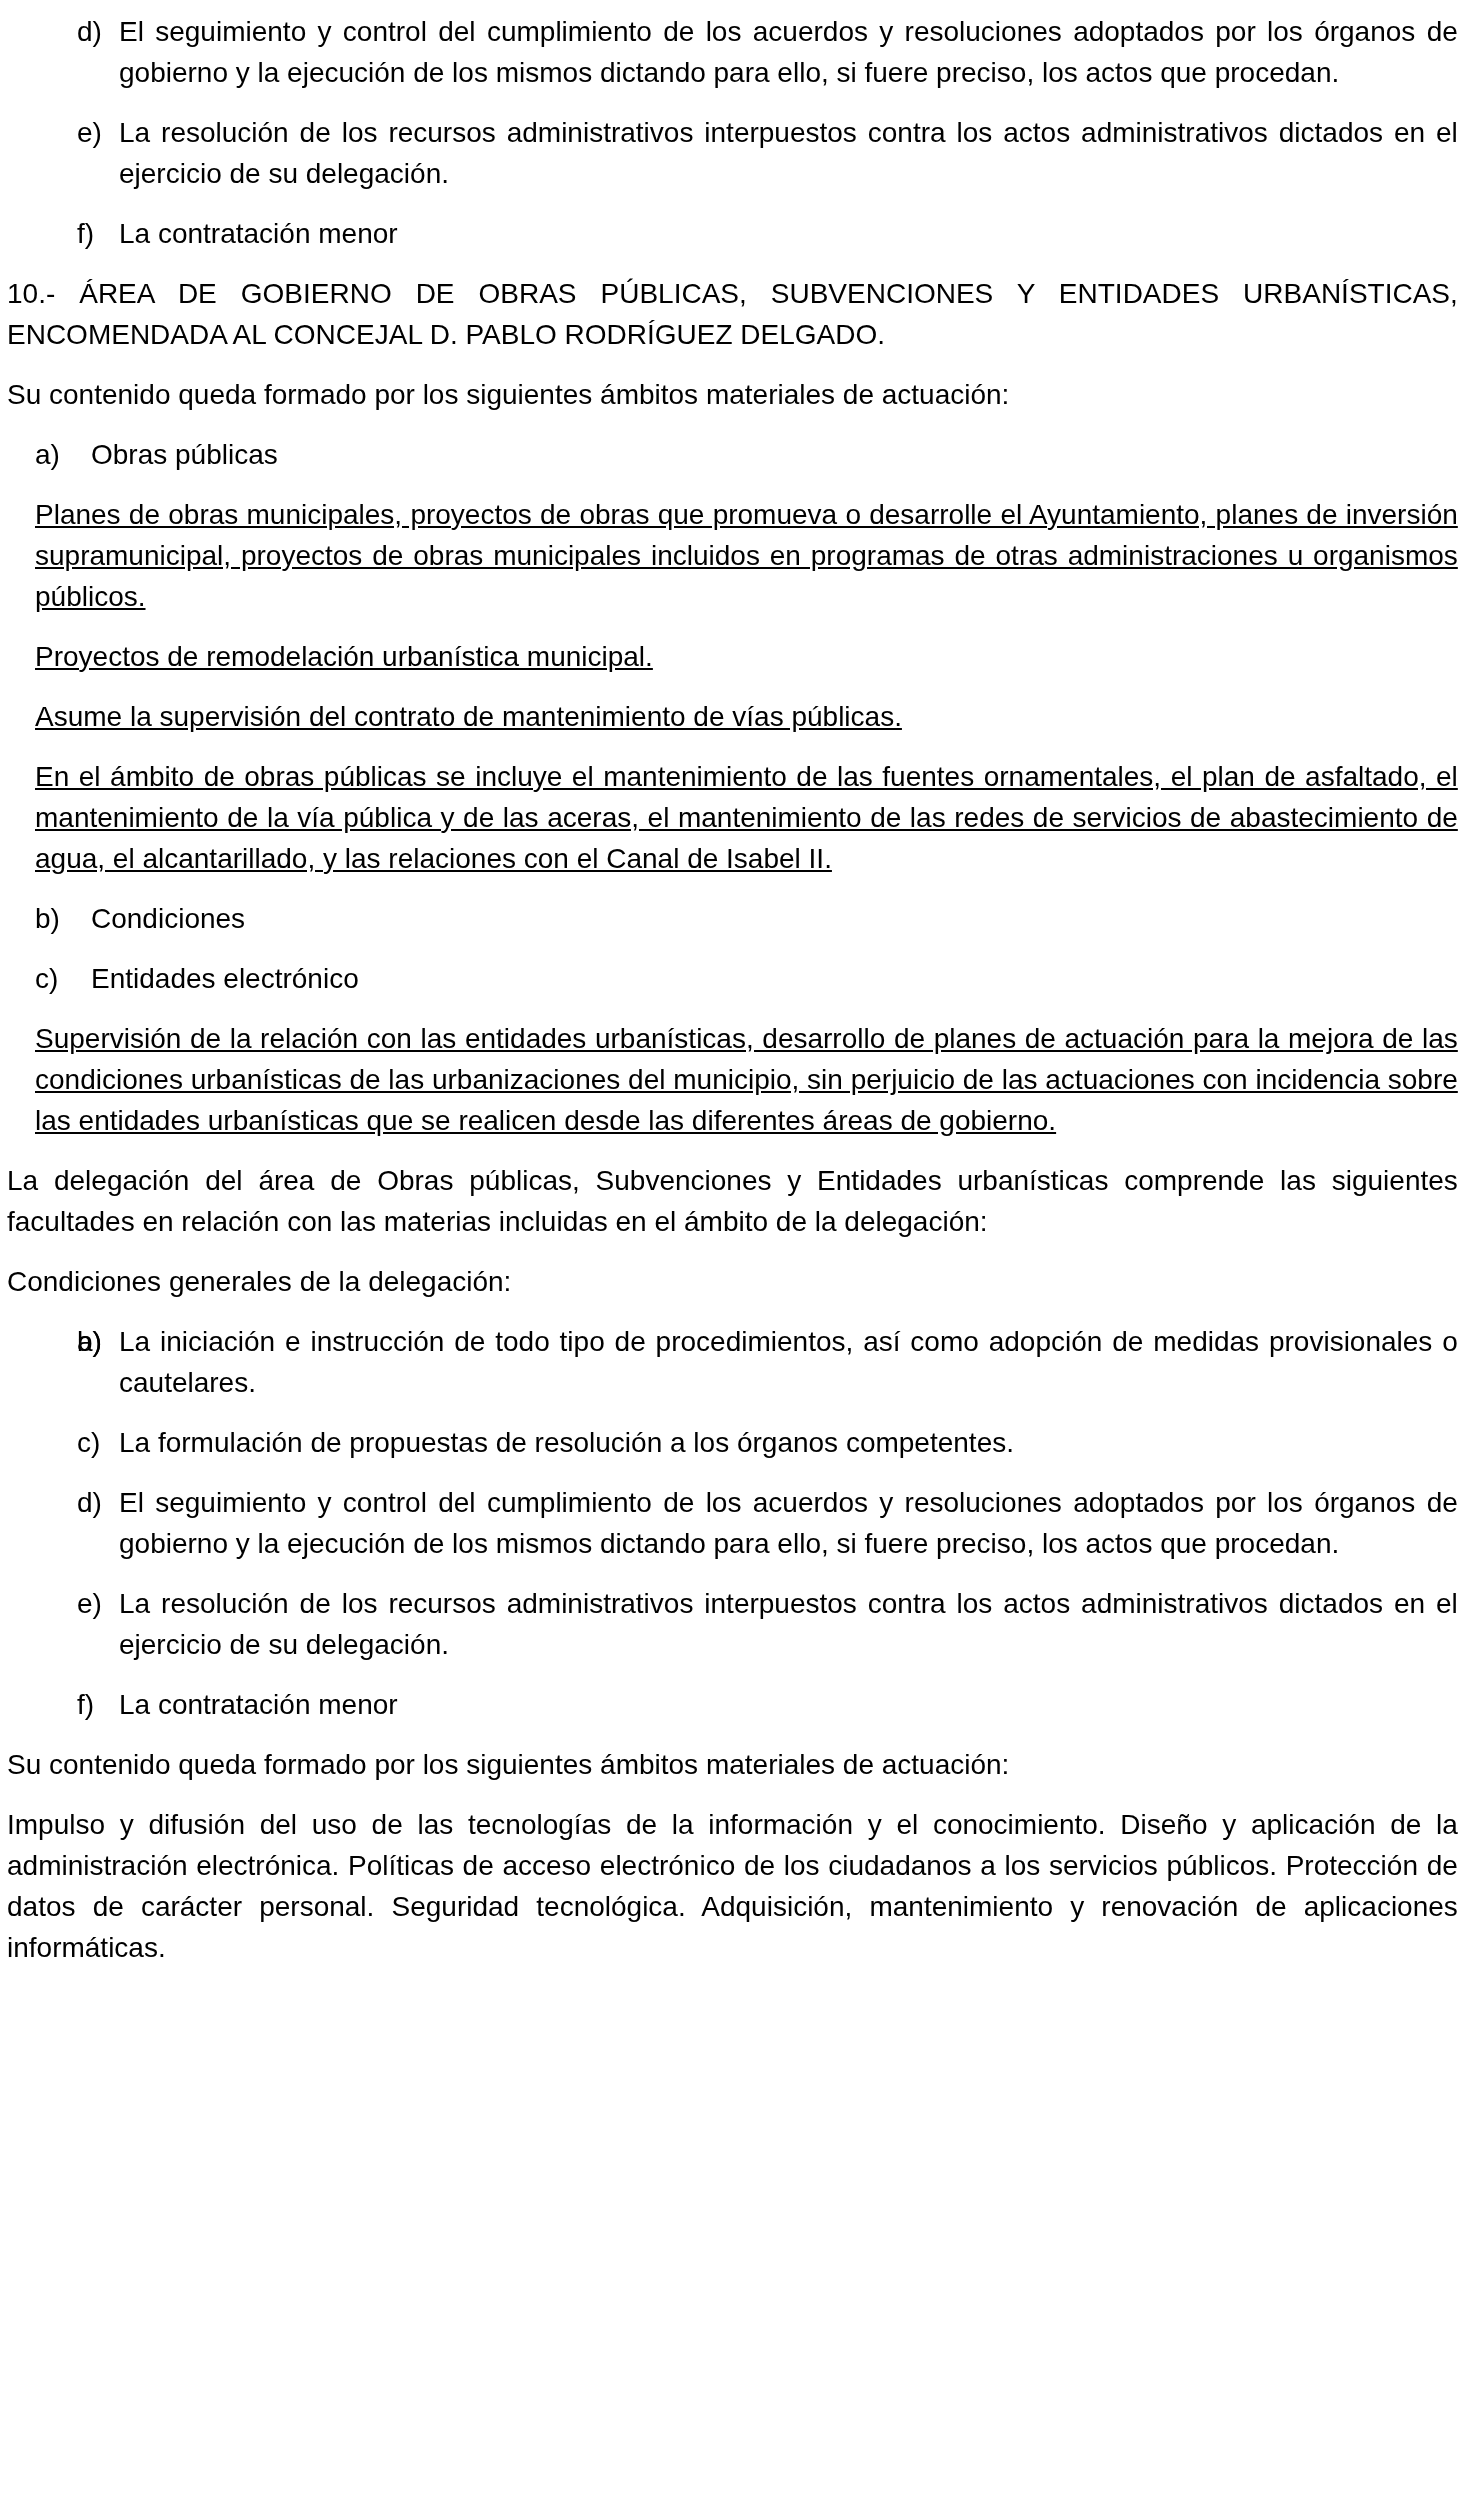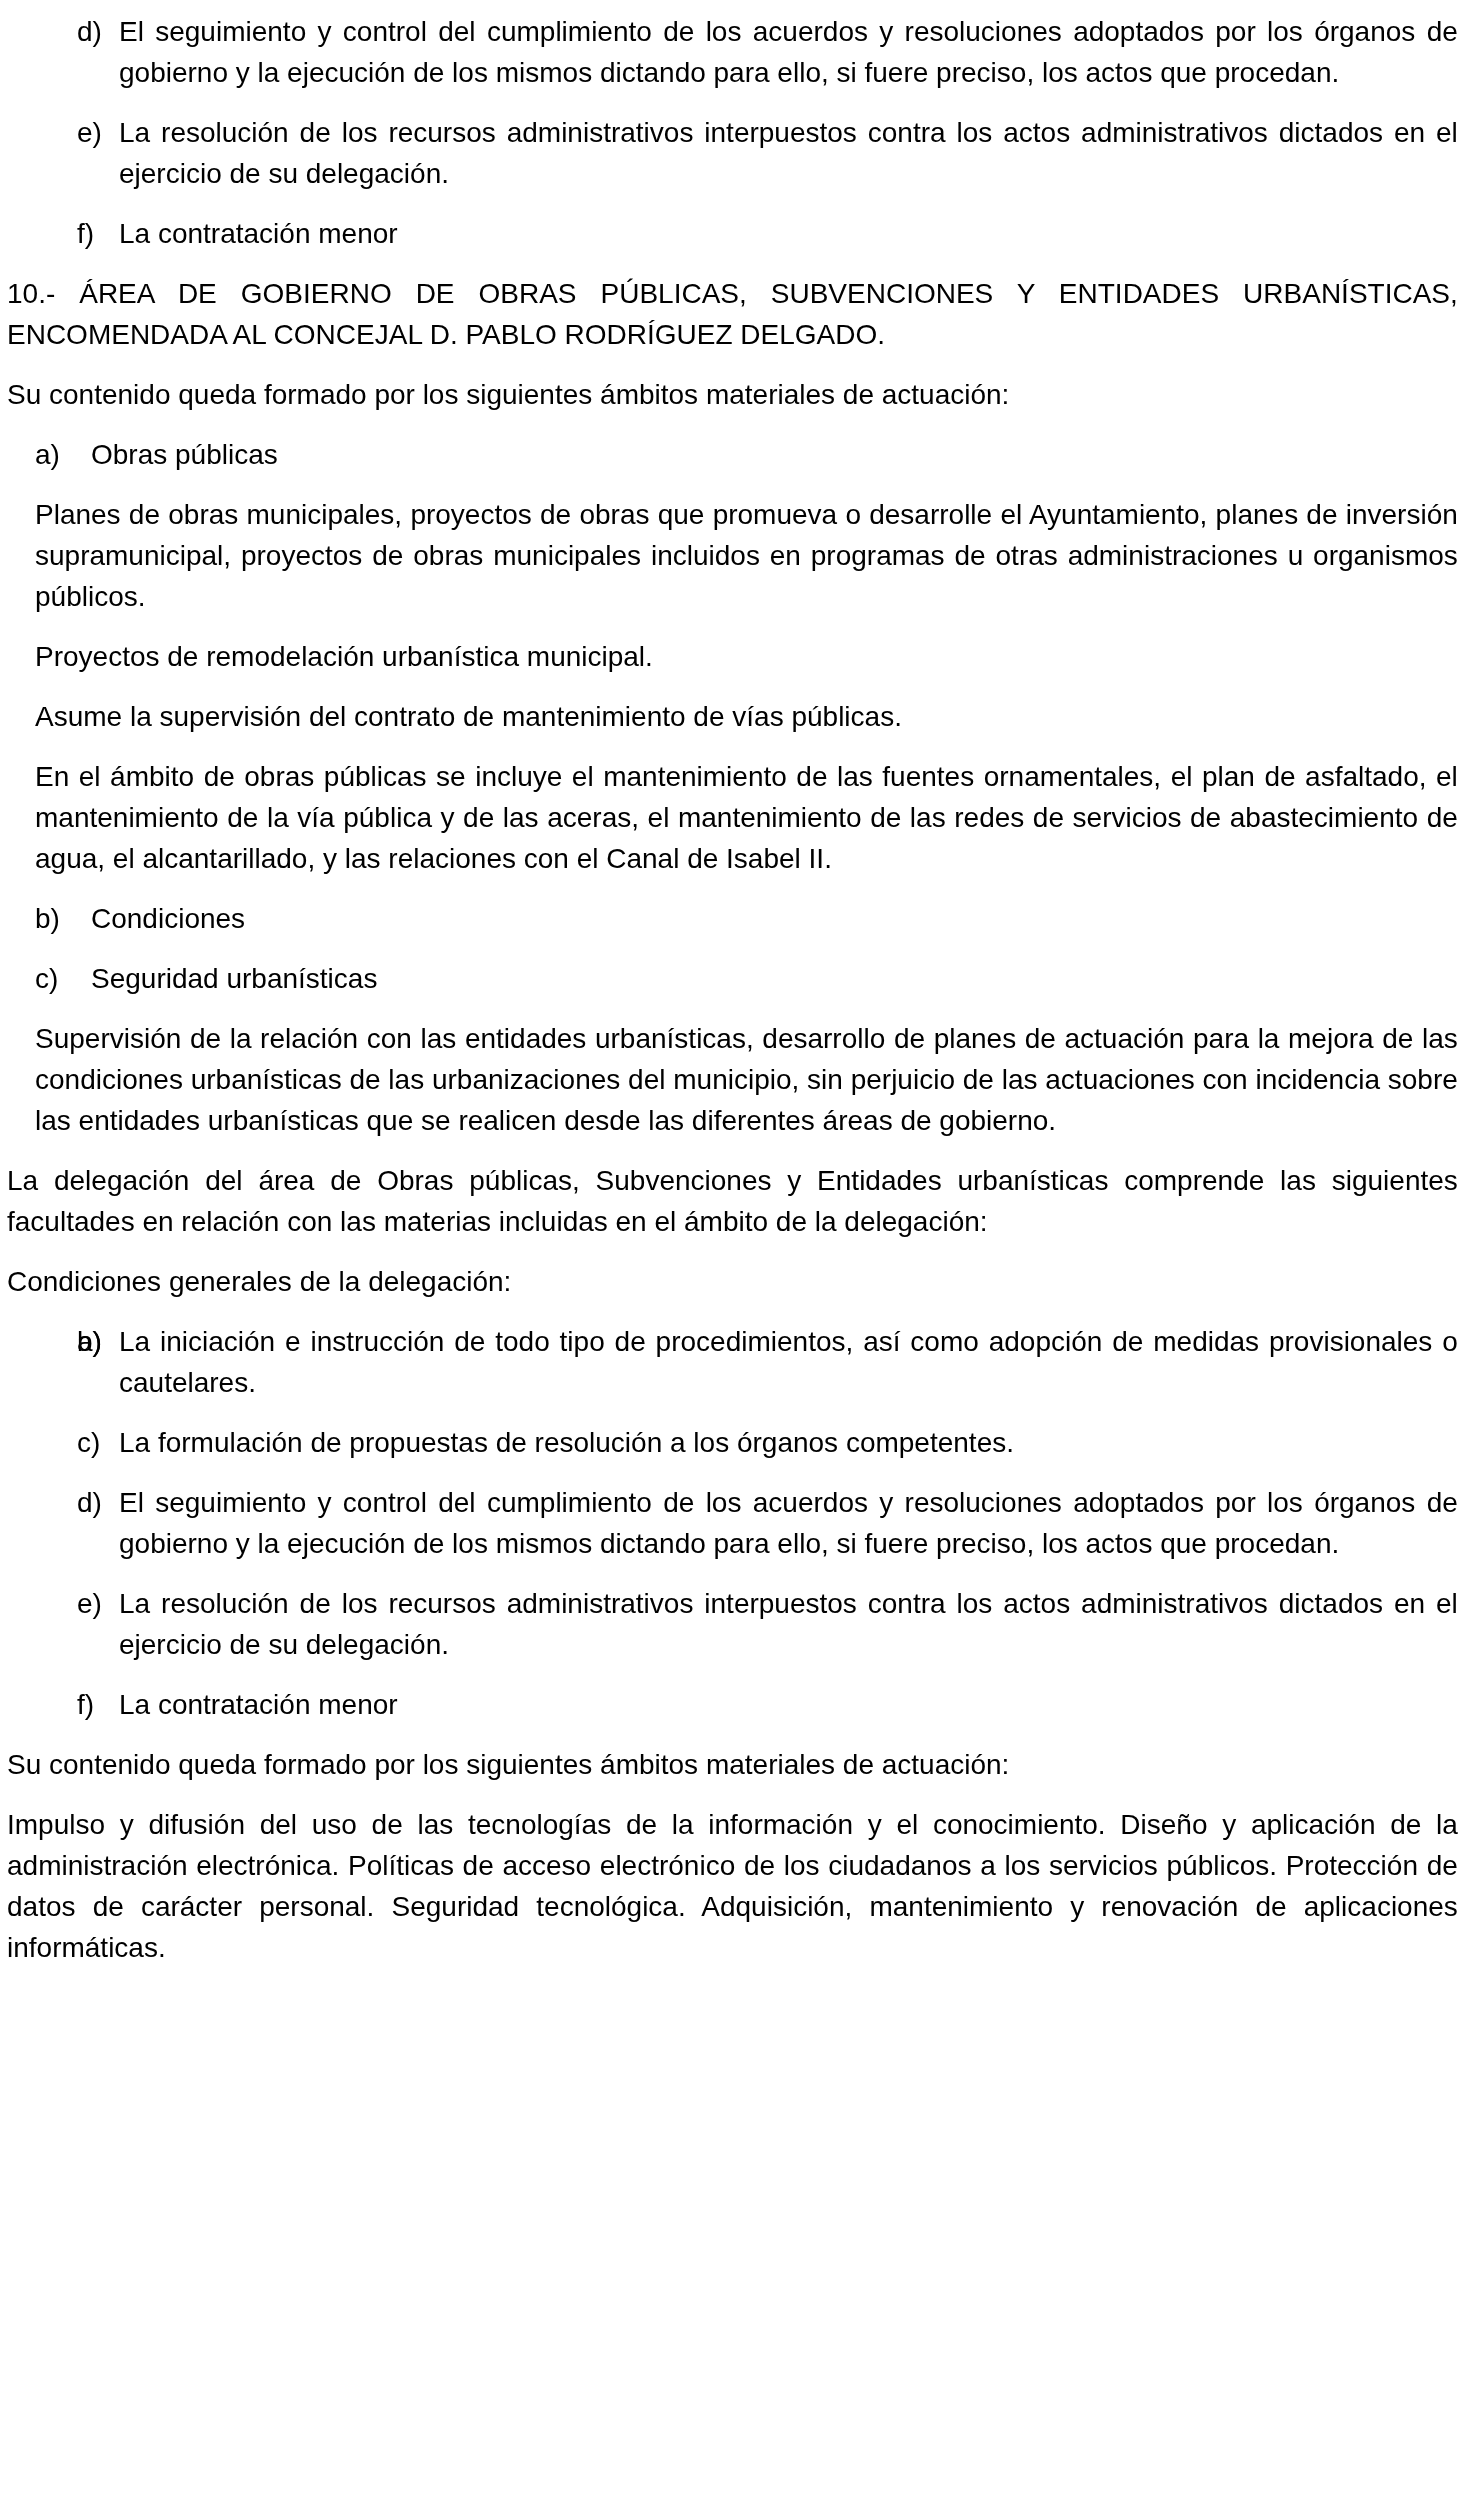--- a/index.html
+++ b/index.html
@@ -21,20 +21,21 @@
   }
   .block {
     font-size: 28px;
     line-height: 41px;
     text-align: justify;
     margin: 0 0 19px 0;
     word-spacing: normal;
   }
   .para-indent {
     margin-left: 28px;
+    text-decoration: underline;
   }
   .heading {
     
   }
   .item {
     position: relative;
   }
   .item-section {
     padding-left: 84px;
   }
@@ -60,21 +61,21 @@
     <p class="block item item-faculty"><span class="label">e)</span><span>La resolución de los recursos administrativos interpuestos contra los actos administrativos dictados en el ejercicio de su delegación.</span></p>
     <p class="block item item-faculty"><span class="label">f)</span><span>La contratación menor</span></p>
     <p class="block heading"><span>10.- ÁREA DE GOBIERNO DE OBRAS PÚBLICAS, SUBVENCIONES Y ENTIDADES URBANÍSTICAS, ENCOMENDADA AL CONCEJAL D. PABLO RODRÍGUEZ DELGADO.</span></p>
     <p class="block para"><span>Su contenido queda formado por los siguientes ámbitos materiales de actuación:</span></p>
     <p class="block item item-section"><span class="label">a)</span><span>Obras públicas</span></p>
     <p class="block para para-indent"><span>Planes de obras municipales, proyectos de obras que promueva o desarrolle el Ayuntamiento, planes de inversión supramunicipal, proyectos de obras municipales incluidos en programas de otras administraciones u organismos públicos.</span></p>
     <p class="block para para-indent"><span>Proyectos de remodelación urbanística municipal.</span></p>
     <p class="block para para-indent"><span>Asume la supervisión del contrato de mantenimiento de vías públicas.</span></p>
     <p class="block para para-indent"><span>En el ámbito de obras públicas se incluye el mantenimiento de las fuentes ornamentales, el plan de asfaltado, el mantenimiento de la vía pública y de las aceras, el mantenimiento de las redes de servicios de abastecimiento de agua, el alcantarillado, y las relaciones con el Canal de Isabel II.</span></p>
     <p class="block item item-section"><span class="label">b)</span><span>Condiciones</span></p>
-    <p class="block item item-section"><span class="label">c)</span><span>Seguridad urbanísticas</span></p>
+    <p class="block item item-section"><span class="label">c)</span><span>Entidades electrónico</span></p>
     <p class="block para para-indent"><span>Supervisión de la relación con las entidades urbanísticas, desarrollo de planes de actuación para la mejora de las condiciones urbanísticas de las urbanizaciones del municipio, sin perjuicio de las actuaciones con incidencia sobre las entidades urbanísticas que se realicen desde las diferentes áreas de gobierno.</span></p>
     <p class="block para"><span>La delegación del área de Obras públicas, Subvenciones y Entidades urbanísticas comprende las siguientes facultades en relación con las materias incluidas en el ámbito de la delegación:</span></p>
     <p class="block para"><span>Condiciones generales de la delegación:</span></p>
     <p class="block item item-faculty"><span class="label">a)</span></p>
     <p class="block item item-faculty"><span class="label">b)</span><span>La iniciación e instrucción de todo tipo de procedimientos, así como adopción de medidas provisionales o cautelares.</span></p>
     <p class="block item item-faculty"><span class="label">c)</span><span>La formulación de propuestas de resolución a los órganos competentes.</span></p>
     <p class="block item item-faculty"><span class="label">d)</span><span>El seguimiento y control del cumplimiento de los acuerdos y resoluciones adoptados por los órganos de gobierno y la ejecución de los mismos dictando para ello, si fuere preciso, los actos que procedan.</span></p>
     <p class="block item item-faculty"><span class="label">e)</span><span>La resolución de los recursos administrativos interpuestos contra los actos administrativos dictados en el ejercicio de su delegación.</span></p>
     <p class="block item item-faculty"><span class="label">f)</span><span>La contratación menor</span></p>
     <p class="block para"><span>Su contenido queda formado por los siguientes ámbitos materiales de actuación:</span></p>

